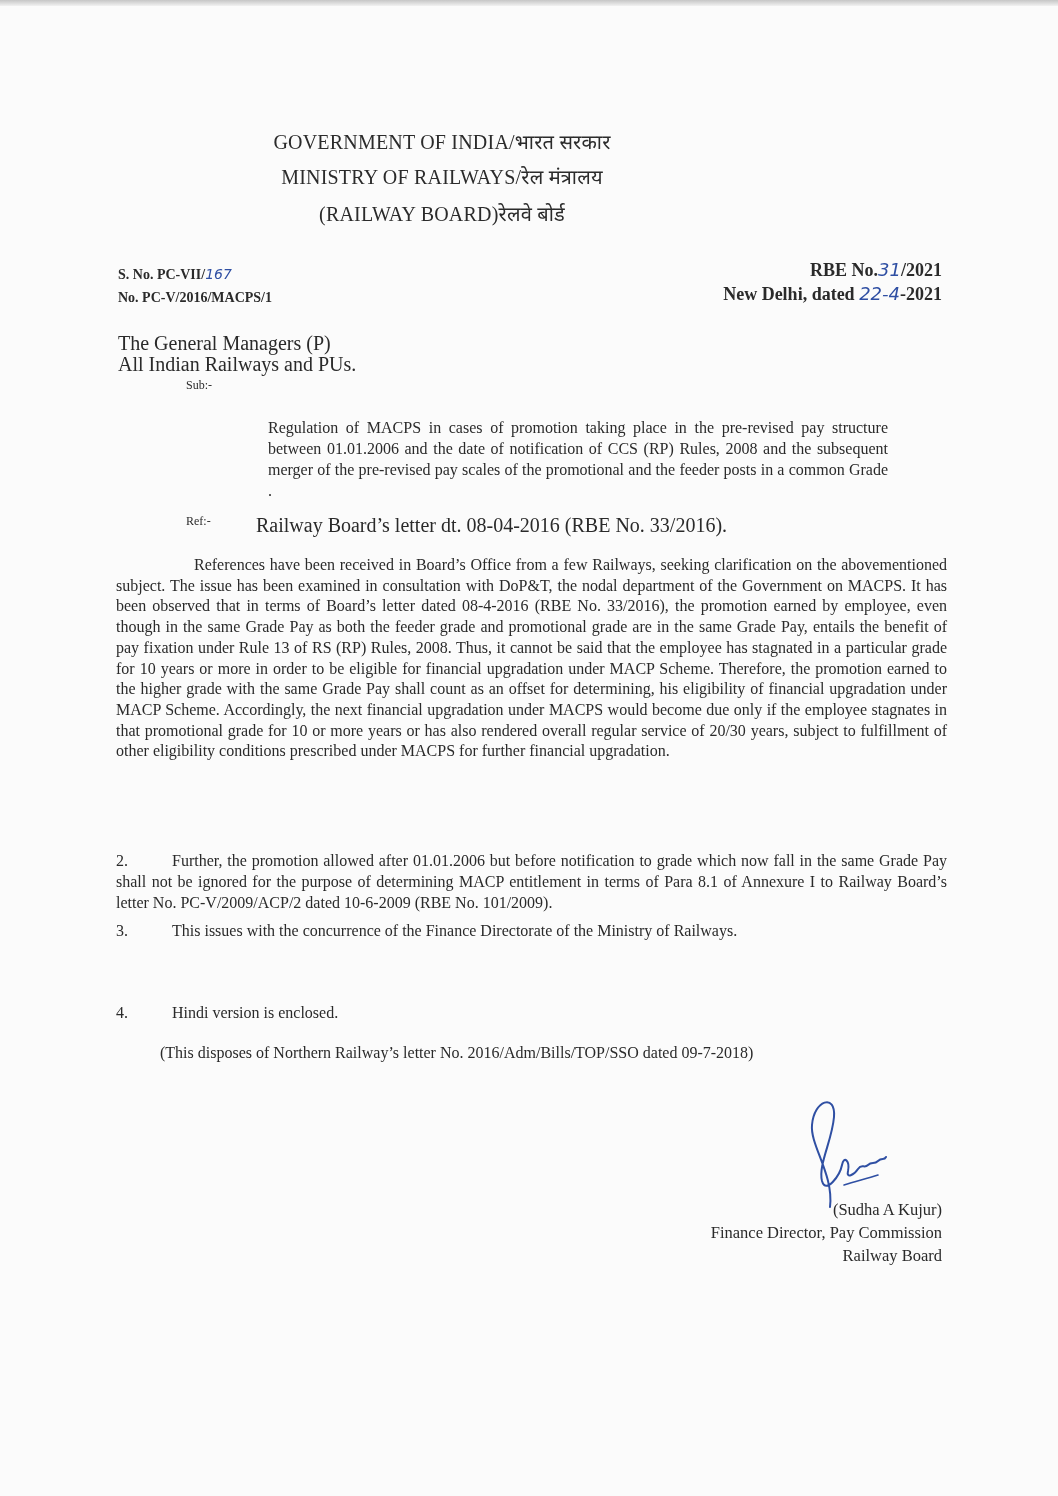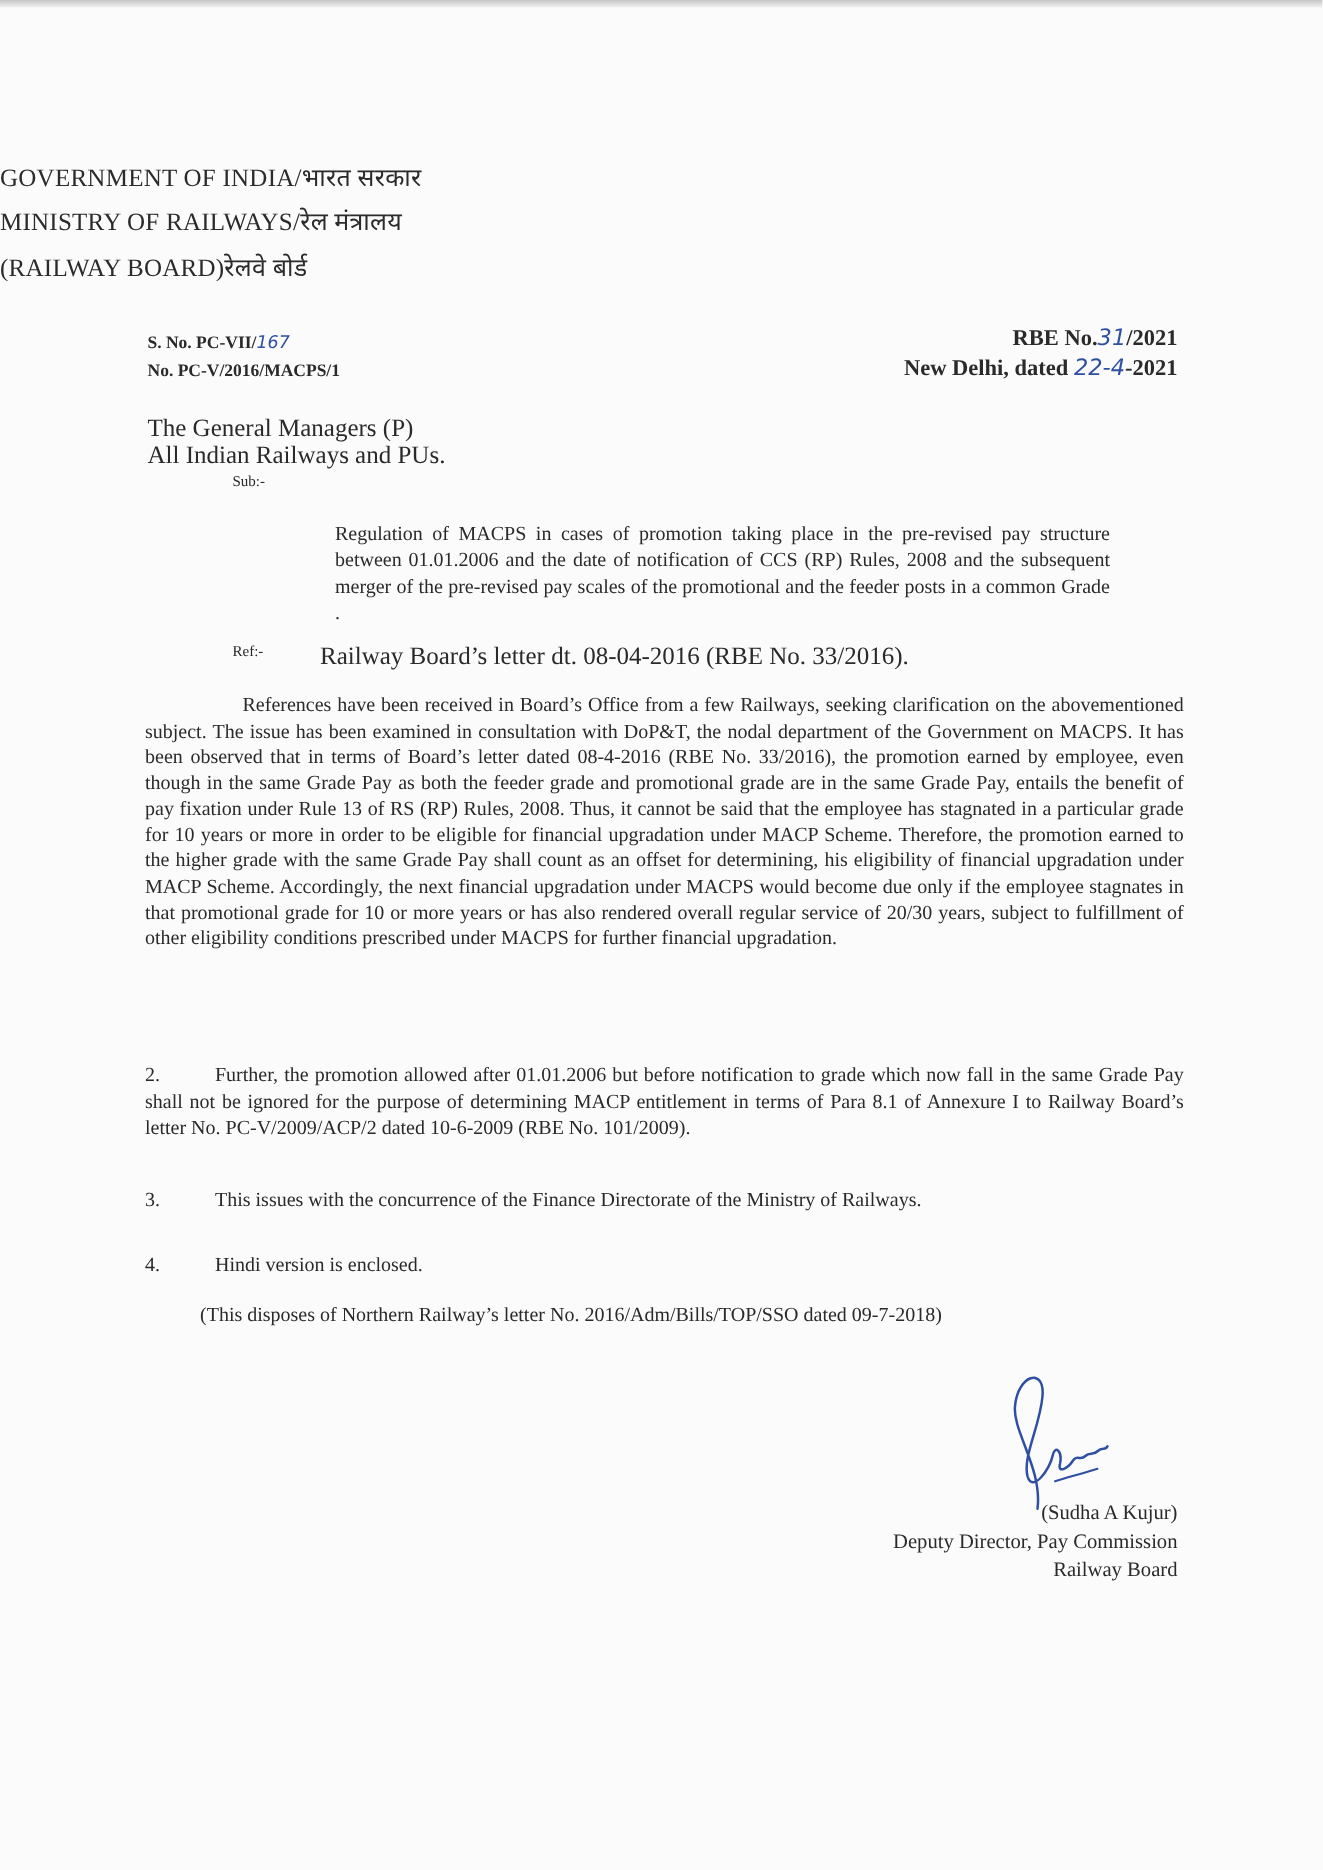--- a/index.html
+++ b/index.html
@@ -9,21 +9,21 @@
     font-family:"Liberation Serif", "DejaVu Serif", serif;
     color:#2a2a2a;
   }
   .top-edge {
     position:absolute; left:0; top:0; width:1058px; height:6px;
     background:linear-gradient(to bottom,#9a9a9a,#eaeaea);
     opacity:.55;
   }
   .abs { position:absolute; }
   .header-line {
-    position:absolute; left:0; width:884px; 
+    position:absolute; left:0; width:884px; text-align:center;
     font-size:20px; letter-spacing:.2px; color:#2b2b2b;
   }
   .bold { font-weight:bold; }
   .ink { color:#2f4fa3; font-family:"DejaVu Sans", sans-serif; font-weight:normal; font-style:italic; }
   .left-ref { left:118px; font-size:14px; line-height:32px; }
   .right-ref { right:116px; font-size:18px; line-height:24px; text-align:right; }
   .addr { left:118px; top:333px; font-size:20px; line-height:21px; }
   .sub-label { left:186px; font-size:12px; }
   .sub-text { left:268px; width:620px; font-size:16px; line-height:21px; text-align:justify;margin-top:39px; }
   .para {
@@ -66,32 +66,32 @@
 
 <div class="abs sub-label" style="top:514px;">Ref:-</div>
 <div class="abs" style="left:256px; top:514px; font-size:20px;">Railway Board’s letter dt. 08-04-2016 (RBE No. 33/2016).</div>
 
 <div class="abs para" style="top:555px;">References have been received in Board’s Office from a few Railways, seeking clarification on the abovementioned subject. The issue has been examined in consultation with DoP&amp;T, the nodal department of the Government on MACPS. It has been observed that in terms of Board’s letter dated 08-4-2016 (RBE No. 33/2016), the promotion earned by employee, even though in the same Grade Pay as both the feeder grade and promotional grade are in the same Grade Pay, entails the benefit of pay fixation under Rule 13 of RS (RP) Rules, 2008. Thus, it cannot be said that the employee has stagnated in a particular grade for 10 years or more in order to be eligible for financial upgradation under MACP Scheme. Therefore, the promotion earned to the higher grade with the same Grade Pay shall count as an offset for determining, his eligibility of financial upgradation under MACP Scheme. Accordingly, the next financial upgradation under MACPS would become due only if the employee stagnates in that promotional grade for 10 or more years or has also rendered overall regular service of 20/30 years, subject to fulfillment of other eligibility conditions prescribed under MACPS for further financial upgradation.</div>
 
 <div class="abs num-para" style="top:850px;">
   <span class="num">2.</span><span>Further, the promotion allowed after 01.01.2006 but before notification to grade which now fall in the same Grade Pay shall not be ignored for the purpose of determining MACP entitlement in terms of Para 8.1 of Annexure I to Railway Board’s letter No. PC-V/2009/ACP/2 dated 10-6-2009 (RBE No. 101/2009).</span>
 </div>
 
-<div class="abs num-para" style="top:950px;">
+<div class="abs num-para" style="top:920px;">
   <span class="num">3.</span><span>This issues with the concurrence of the Finance Directorate of the Ministry of Railways.</span>
 </div>
 
 <div class="abs num-para" style="top:1002px;">
   <span class="num">4.</span><span>Hindi version is enclosed.</span>
 </div>
 
 <div class="abs" style="left:160px; top:1044px; font-size:16px;">(This disposes of Northern Railway’s letter No. 2016/Adm/Bills/TOP/SSO dated 09-7-2018)</div>
 
 <svg class="sign" width="120" height="120" viewBox="0 0 120 120">
   <path d="M30 112 C 34 80, 10 50, 12 30 C 14 5, 36 -2, 34 22 C 32 46, 18 70, 22 86 C 26 100, 40 80, 42 70 C 44 60, 50 66, 48 76 C 46 84, 54 80, 58 74 C 62 68, 64 74, 68 70 C 72 66, 74 70, 78 66 C 82 62, 84 66, 86 62" fill="none" stroke="#2f4fa3" stroke-width="2" stroke-linecap="round"></path>
   <path d="M44 90 C 56 86, 66 84, 78 80" fill="none" stroke="#2f4fa3" stroke-width="1.6" stroke-linecap="round"></path>
 </svg>
 
 <div class="abs sig-block" style="top:1198px;">
   <div>(Sudha A Kujur)</div>
-  <div>Deputy Director, Pay Commission</div>
+  <div>Finance Director, Pay Commission</div>
   <div>Railway Board</div>
 </div>
 
 </body></html>

